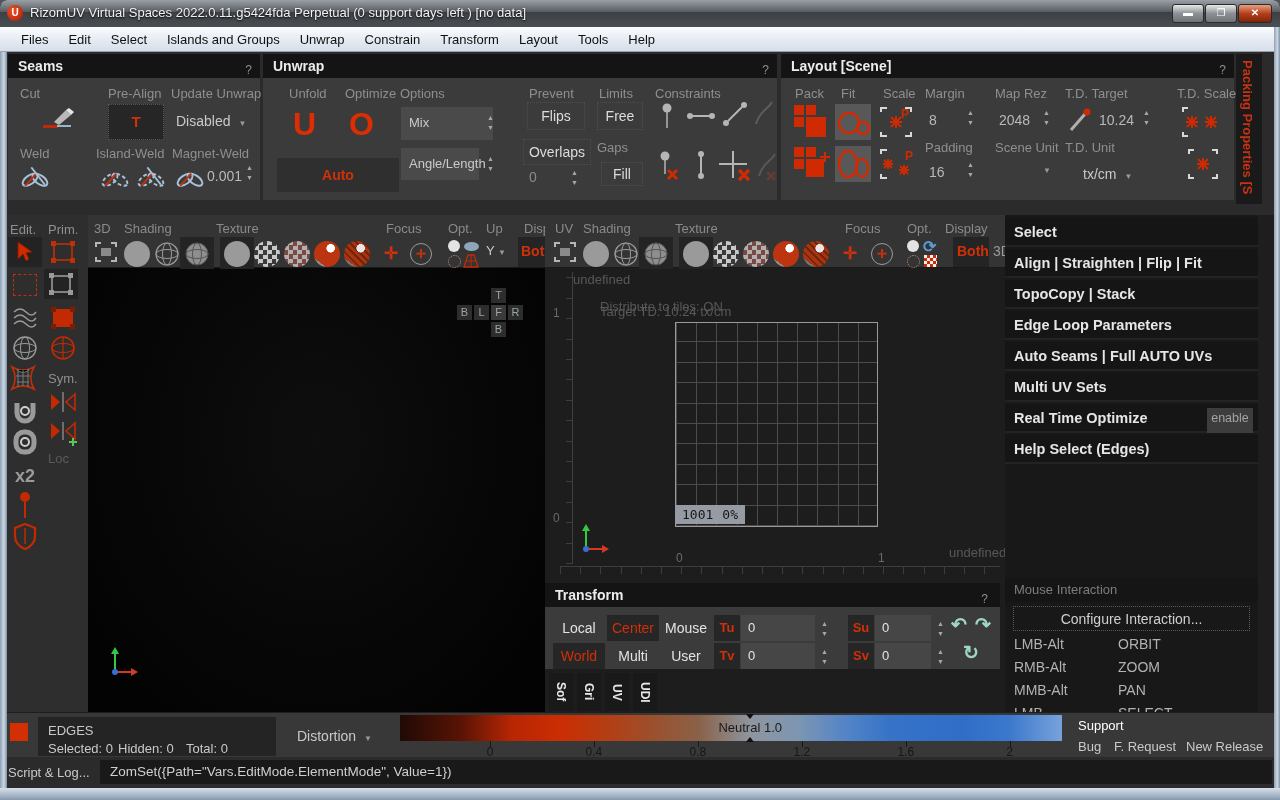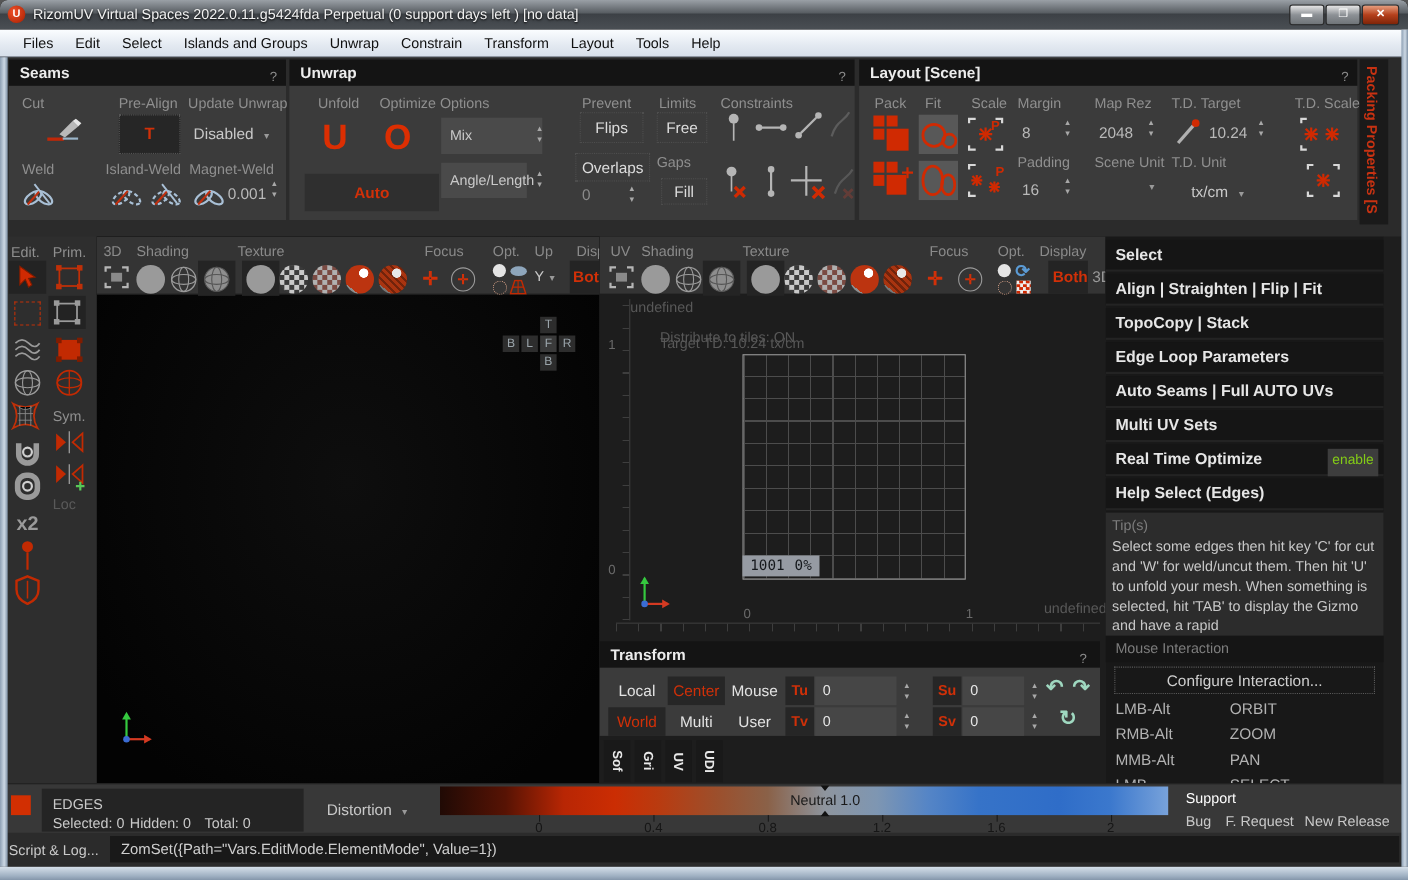--- a/index.html
+++ b/index.html
@@ -70,21 +70,21 @@
   #rightpanel{left:1005px;top:215px;width:253px;height:497px;background:#181818;overflow:hidden;}
   .rprow{position:absolute;left:0;width:253px;height:29px;background:#151515;border-bottom:2px solid #232323;color:#e6e6e6;font-size:14.5px;font-weight:bold;line-height:29px;padding-left:9px;box-sizing:border-box;}
   #tipsblock{left:0;top:251px;width:253px;height:112px;background:#2c2c2c;overflow:hidden;}
   #tipslabel{left:6px;top:4px;color:#7d7d7d;font-size:13px;}
   #tiptext{left:6px;top:22px;width:243px;height:88px;color:#c8c8c8;font-size:13px;line-height:18px;overflow:hidden;}
   #mouserow{left:0;top:363px;width:253px;height:24px;background:#151515;color:#7d7d7d;font-size:13px;line-height:24px;padding-left:9px;box-sizing:border-box;}
   #cfgbtn{left:8px;top:391px;width:237px;height:25px;border:1px dotted #5a5a5a;color:#cfcfcf;font-size:14px;text-align:center;line-height:25px;box-sizing:border-box;}
   .bindrow{position:absolute;left:0;width:253px;height:23px;color:#b2b2b2;font-size:14px;}
   .bindrow .k{position:absolute;left:9px;text-align:right;}
   .bindrow .a{position:absolute;left:113px;}
-  #enablebtn{position:absolute;left:202px;top:4px;width:46px;height:25px;background:#3d3d3d;color:#84cc16;font-size:12.5px;font-weight:normal;text-align:center;line-height:21px;}
+  #enablebtn{position:absolute;left:202px;top:4px;width:46px;height:25px;background:#3d3d3d;color:#a3a3a3;font-size:12.5px;font-weight:normal;text-align:center;line-height:21px;}
   
   #lefttb{left:0;top:215px;width:88px;height:497px;background:#2e2e2e;overflow:hidden;}
   .ltlabel{position:absolute;color:#8f8f8f;font-size:13px;}
   .lticon{position:absolute;width:34px;height:30px;display:flex;align-items:center;justify-content:center;}
   .lticon.sel{background:#232323;}
   
   #statusbar{left:0;top:712px;width:1280px;height:45px;background:#383838;border-top:1px solid #1e1e1e;}
   #modebox{left:38px;top:4px;width:238px;height:39px;background:#242424;}
   #redsq{left:10px;top:10px;width:18px;height:18px;background:#d22f02;}
   .statxt{position:absolute;color:#c9c9c9;font-size:13px;}
@@ -681,24 +681,20 @@
 
   <div id="rightpanel" class="abs">
     <div class="rprow" style="top:3px;">Select</div>
     <div class="rprow" style="top:34px;">Align | Straighten | Flip | Fit</div>
     <div class="rprow" style="top:65px;">TopoCopy | Stack</div>
     <div class="rprow" style="top:96px;">Edge Loop Parameters</div>
     <div class="rprow" style="top:127px;">Auto Seams | Full AUTO UVs</div>
     <div class="rprow" style="top:158px;">Multi UV Sets</div>
     <div class="rprow" style="top:189px;"><span>Real Time Optimize</span><span id="enablebtn">enable</span></div>
     <div class="rprow" style="top:220px;">Help Select (Edges)</div>
-    <div id="tipsblock" class="abs">
-      <div id="tipslabel" class="abs">Tip(s)</div>
-      <div id="tiptext" class="abs">Select some edges then hit key 'C' for cut and 'W' for weld/uncut them. Then hit 'U' to unfold your mesh. When something is selected, hit 'TAB' to display the Gizmo and have a rapid</div>
-    </div>
     <div id="mouserow" class="abs">Mouse Interaction</div>
     <div id="cfgbtn" class="abs">Configure Interaction...</div>
     <div class="bindrow" style="top:421px;">
         <span class="k">LMB-Alt</span>
         <span class="a">ORBIT</span>
       </div>
     <div class="bindrow" style="top:444px;">
         <span class="k">RMB-Alt</span>
         <span class="a">ZOOM</span>
       </div>

